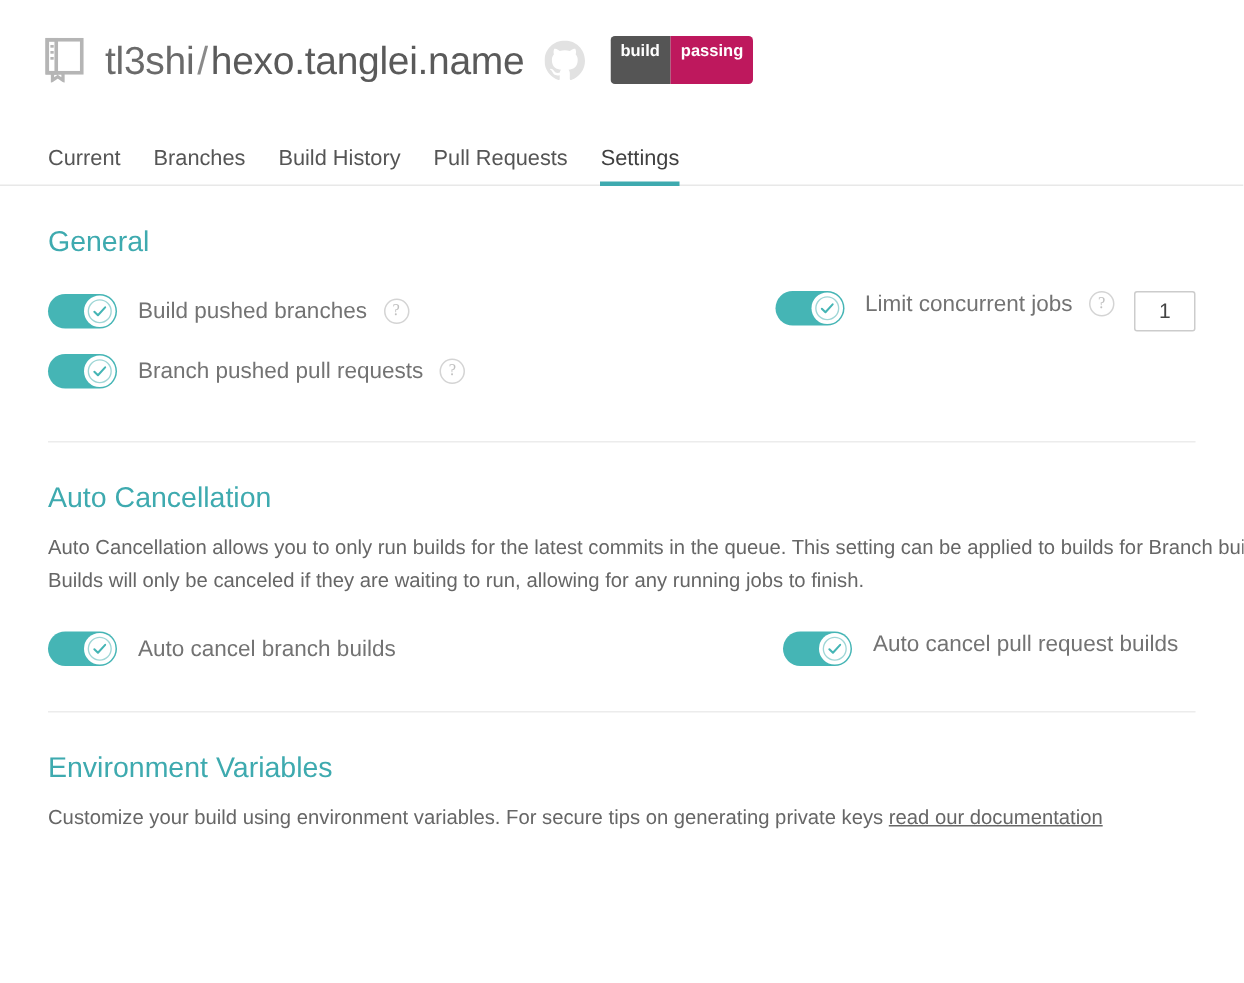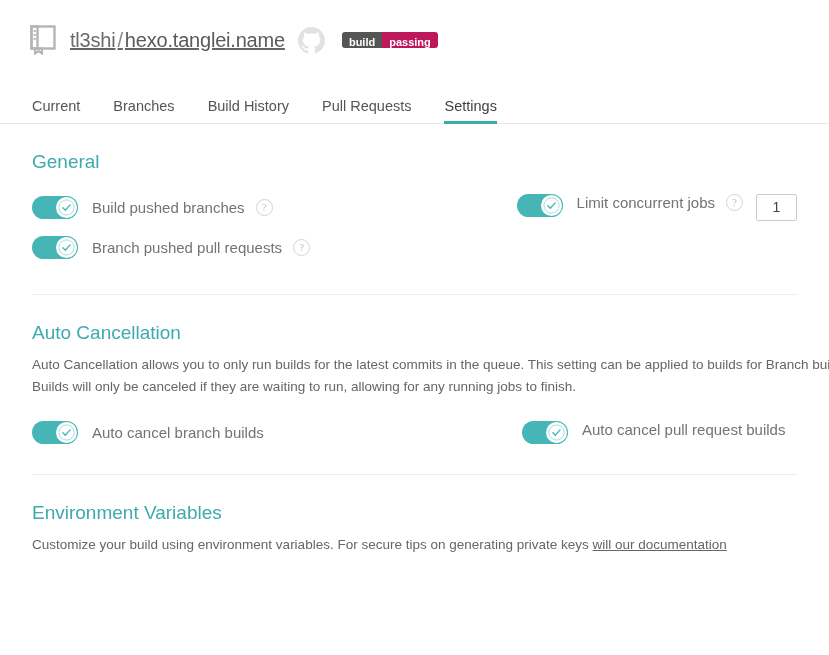--- a/index.html
+++ b/index.html
@@ -14,52 +14,51 @@
 
   
   .repo-header {
     display: flex;
     align-items: center;
     padding: 18px 0 0 30px;
     height: 62px;
   }
   .repo-icon { width: 26px; height: 30px; margin-right: 14px; flex: 0 0 auto; display: block; }
   .repo-title {
-    font-size: 20px;
+    font-size: 26px;
     color: #666666;
     font-weight: 400;
     letter-spacing: -0.2px;
     white-space: nowrap;
-    text-decoration: underline;
   }
   .repo-title .owner { color: #6a6a6a; }
   .repo-title .sep { color: #8a8a8a; padding: 0 2px; }
   .repo-title .name { color: #5a5a5a; }
   .gh-icon { width: 27px; height: 27px; margin-left: 13px; flex: 0 0 auto; display: block; }
 
   .badge {
     margin-left: 17px;
     display: inline-flex;
-    height: 16px;
+    height: 32px;
     border-radius: 3px;
     overflow: hidden;
     font-size: 11px;
     line-height: 20px;
     font-weight: bold;
     flex: 0 0 auto;
   }
   .badge .left  { background: #555555; color: #ffffff; padding: 0 7px; }
   .badge .right { background: #be185d; color: #ffffff; padding: 0 7px; }
 
   
   .tabs {
     position: relative;
     display: flex;
     align-items: flex-end;
-    gap: 33px;
+    gap: 22px;
     padding: 0 0 0 32px;
     margin-top: 28px;
     height: 34px;
     border-bottom: 1px solid #e8e8e8;
   }
   .tab {
     font-size: 14.5px;
     color: #555555;
     padding-bottom: 9px;
     position: relative;
@@ -327,17 +326,17 @@
           </div>
         </div>
       </div>
     </div>
 
     <div style="height:22px"></div>
     <div class="divider"></div>
 
     <div class="section">
       <h2 class="section-title">Environment Variables</h2>
-      <p class="section-desc"><span>Customize your build using environment variables. For secure tips on generating private keys </span><span class="doc-link">will our documentation</span></p>
+      <p class="section-desc"><span>Customize your build using environment variables. For secure tips on generating private keys </span><span class="doc-link">read our documentation</span></p>
     </div>
 
   </div>
 </div>
 
 </body></html>

